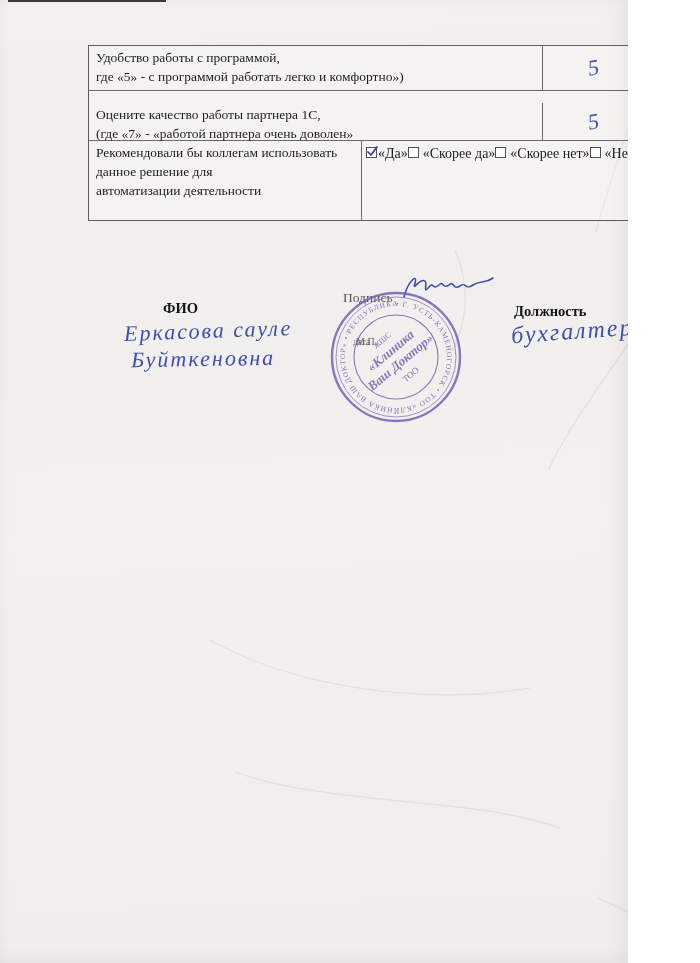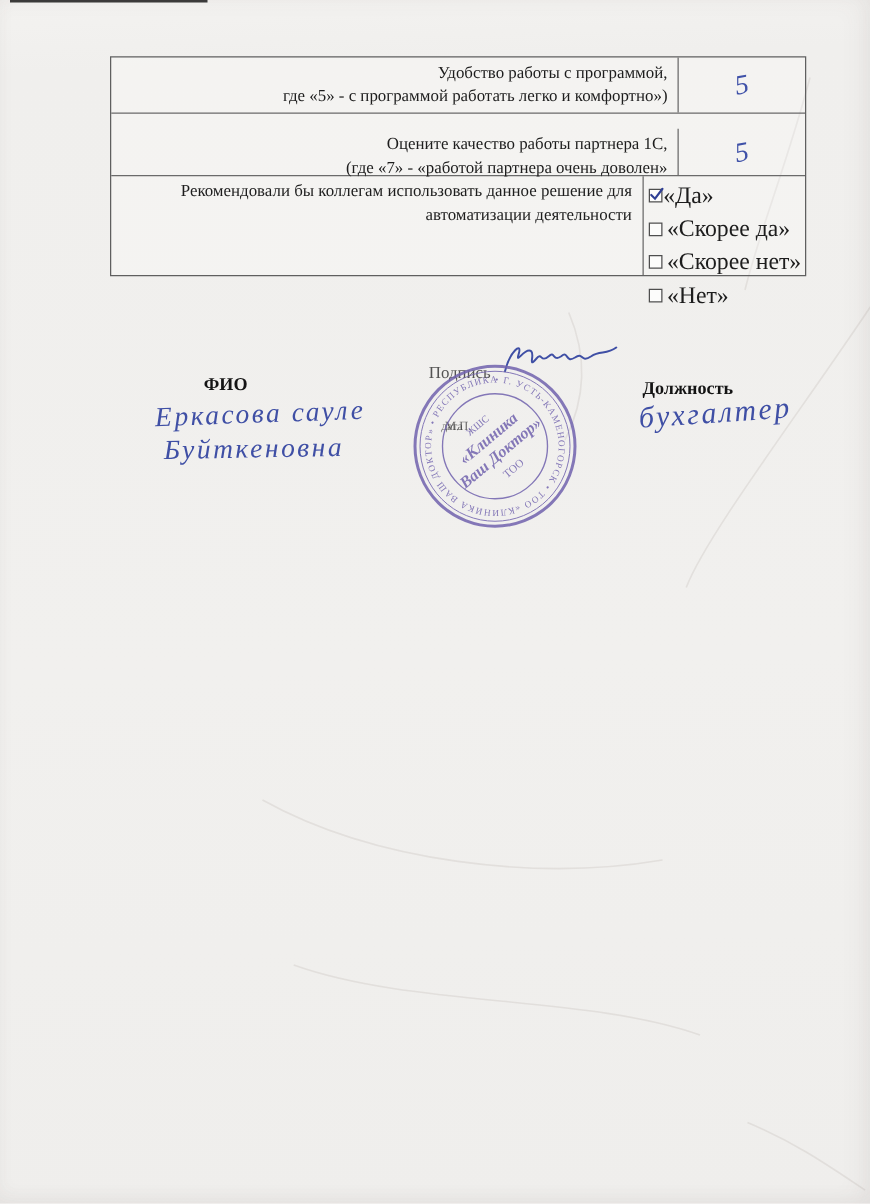--- a/index.html
+++ b/index.html
@@ -1,36 +1,35 @@
 <!DOCTYPE html>
 <html><head>
 <meta charset="utf-8">
 <style>
   html,body{margin:0;padding:0;}
   body{width:700px;height:963px;font-family:"Liberation Serif","DejaVu Serif",serif;}
   .paper{
-    position:relative;width:696px;height:963px;overflow:hidden;
+    position:relative;width:628px;height:963px;overflow:hidden;
     background:linear-gradient(178deg,#f3f2f0 0%,#f0efed 6%,#f1f0ee 55%,#efeeec 100%);
     box-shadow:inset -8px 0 18px rgba(90,85,80,0.05), inset 0 -6px 14px rgba(90,85,80,0.04);
-    text-align:right;
   }
   .scan-strip{position:absolute;left:8px;top:0;width:158px;height:2px;background:#1b1b1b;opacity:.85;}
   .creases{position:absolute;left:0;top:0;pointer-events:none;}
 
   
   .qtable{position:absolute;left:88px;top:45px;width:557px;border:1px solid #5f5f5f;box-sizing:border-box;background:rgba(255,255,255,0.25);}
   .trow{display:flex;border-bottom:1px solid #6a6a6a;box-sizing:border-box;}
   .trow:last-child{border-bottom:none;}
   .qcell{width:454px;border-right:1px solid #6a6a6a;box-sizing:border-box;padding:2px 8px 2px 7px;font-size:13.5px;line-height:1.42;color:#1d1d1d;}
   .acell{flex:1;box-sizing:border-box;display:flex;align-items:center;justify-content:center;}
   .row-h1{height:45px;}
   .row-h2{height:38px;margin-top:12px;}
   .row-h3{height:79px;}
   .score{font-style:italic;font-size:22px;color:#3f51a8;transform:rotate(-10deg);line-height:1;}
-  .options{flex-direction:column;align-items:flex-start;justify-content:flex-start;padding:3px 3px 0 4px;font-size:19px;line-height:1.4;color:#1d1d1d;}
+  .options{flex-direction:row;align-items:flex-start;justify-content:flex-start;padding:3px 3px 0 4px;font-size:14px;line-height:1.4;color:#1d1d1d;}
   .opt{white-space:nowrap;}
   .cb{display:inline-block;width:9px;height:9px;border:1px solid #4e4e4e;background:#fcfcfb;position:relative;margin-right:4px;box-sizing:content-box;}
   .opt:first-child .cb{margin-right:1px;}
   .cb .tick{display:none;position:absolute;left:-1px;top:-3px;}
   .cb.checked .tick{display:block;}
 
   
   .lbl{position:absolute;color:#141414;}
   .lbl-bold{font-weight:bold;font-size:14.5px;}
   .lbl-plain{font-size:13.5px;color:#2d2d2d;}

